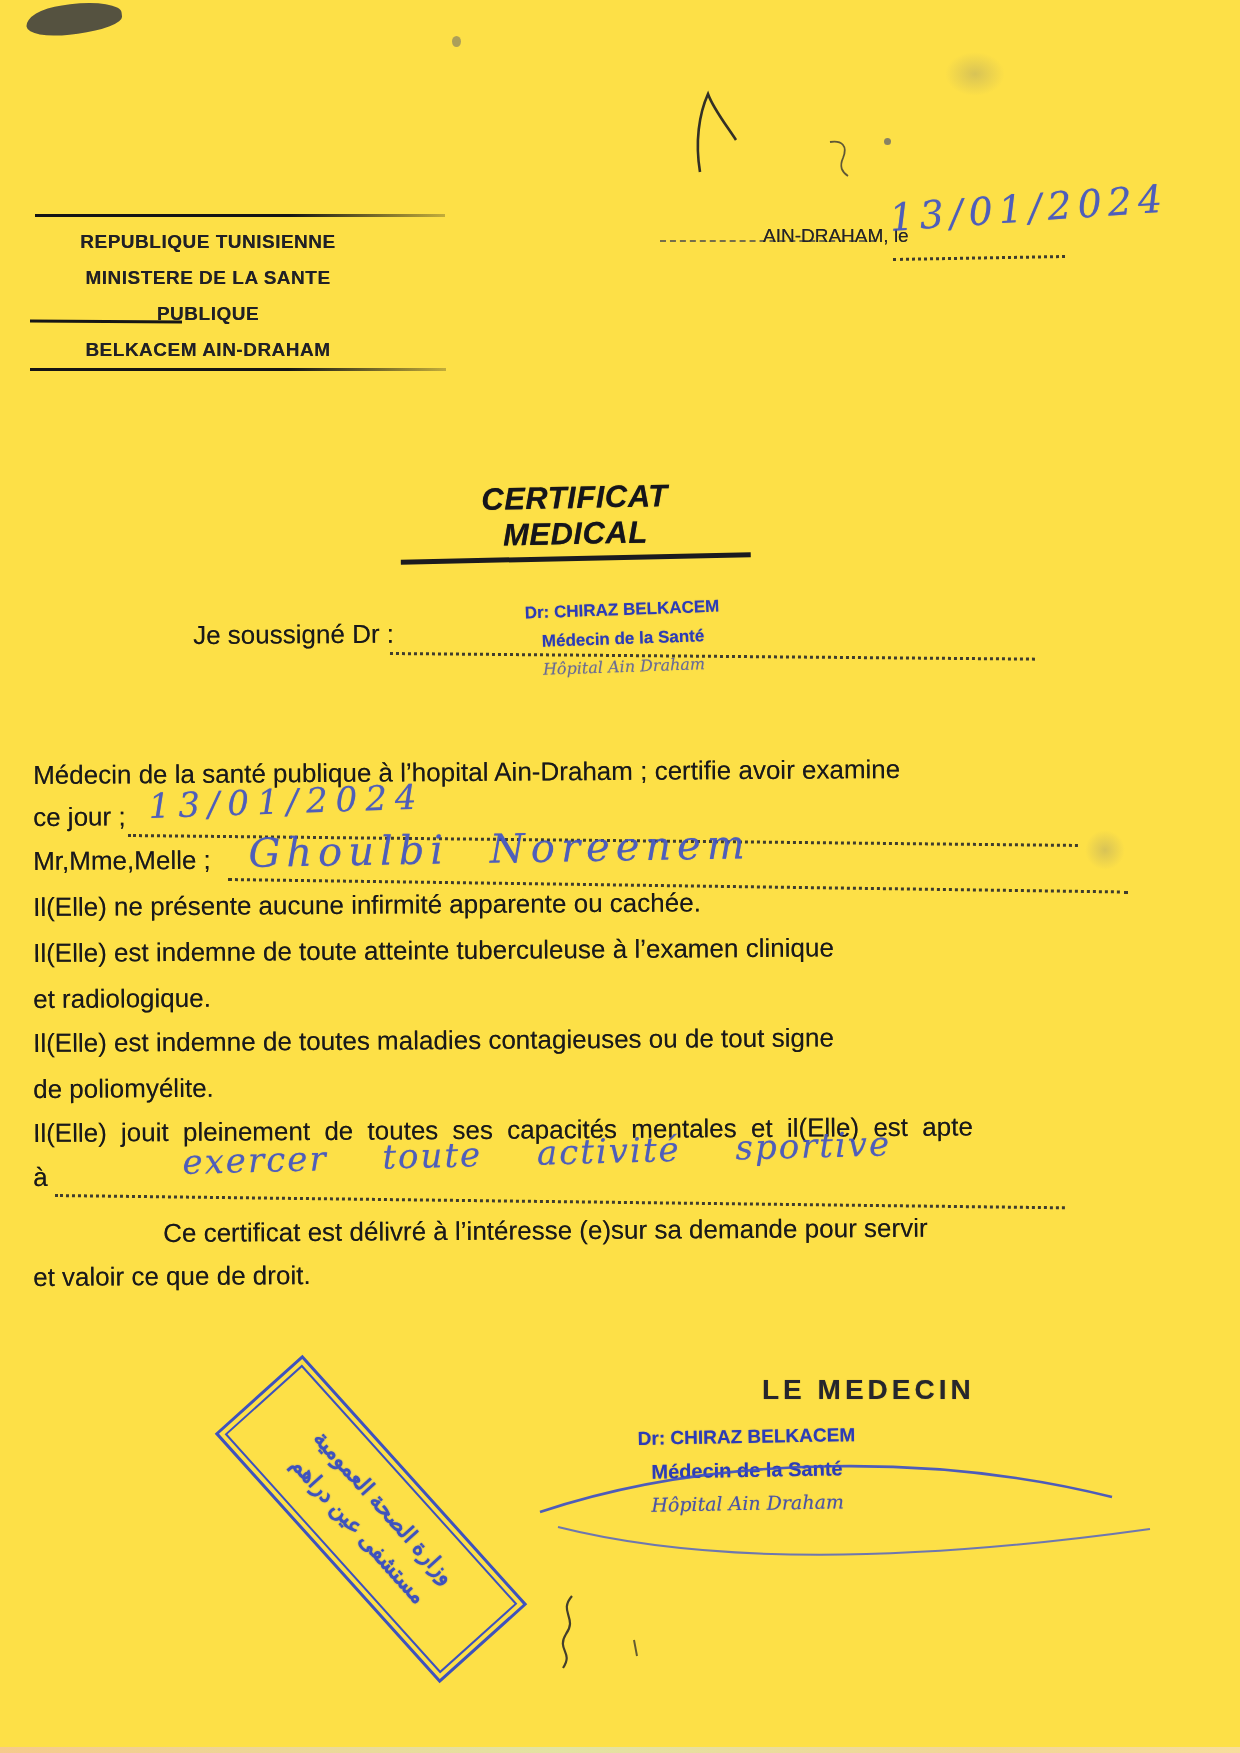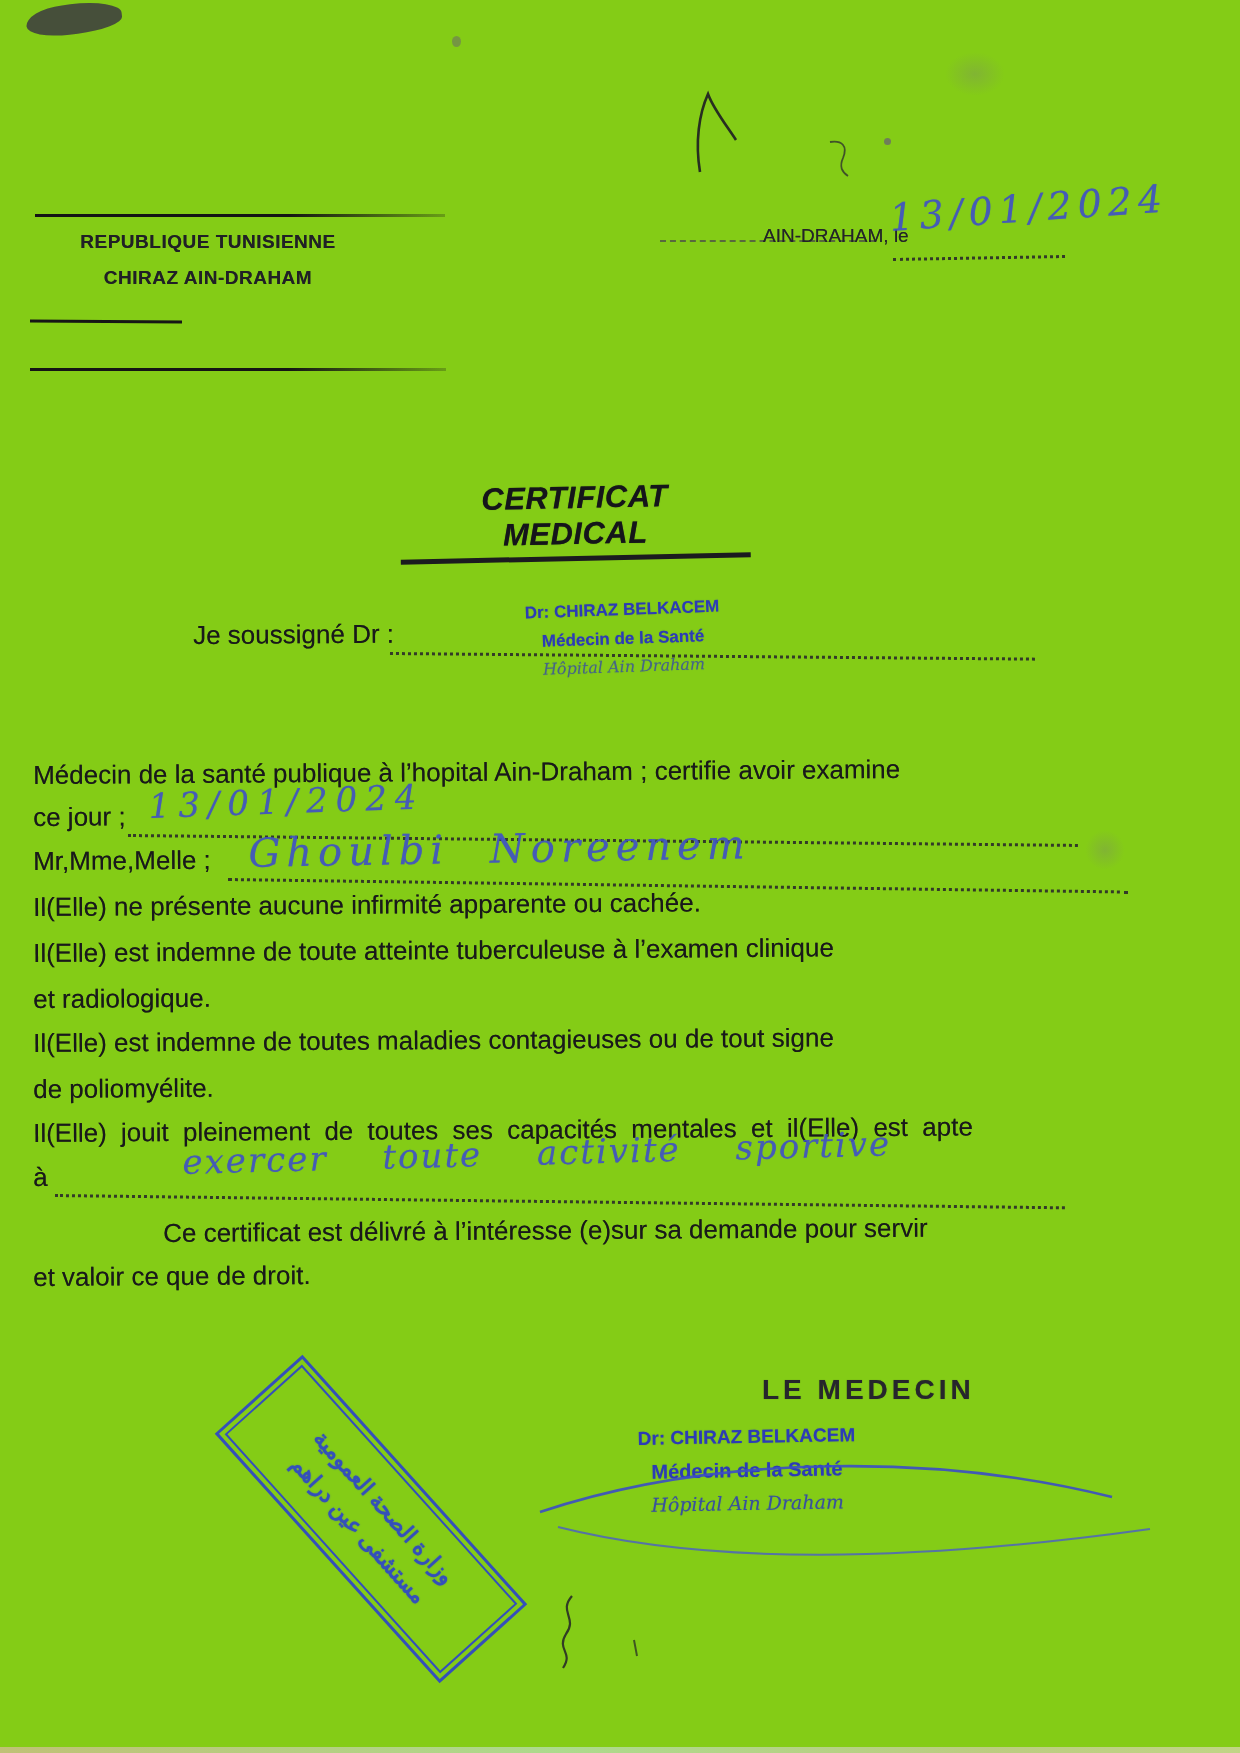--- a/index.html
+++ b/index.html
@@ -1,20 +1,20 @@
 <!DOCTYPE html>
 <html><head>
 <meta charset="utf-8">
 <style>
   html,body{margin:0;padding:0;background:#e8e8e4;}
   .page{
     position:relative;
     width:1240px;height:1753px;
     margin:0 auto;
-    background:#84cc16;
+    background:#fde047;
     overflow:hidden;
     font-family:"Liberation Sans",sans-serif;
     color:#1c1c1e;
   }
   .abs{position:absolute;}
   
   .corner-blob{
     left:26px;top:4px;width:96px;height:30px;
     background:#3e3e40;border-radius:45% 60% 55% 50%/65% 55% 45% 50%;
     transform:rotate(-7deg);opacity:.88;
@@ -109,21 +109,22 @@
   <div class="abs smudge" style="left:1085px;top:830px;width:40px;height:40px;"></div>
   <div class="abs edge-strip"></div>
 
   <div class="abs rule-fade" style="left:35px;top:214px;width:410px;"></div>
   <div class="abs dashline" style="left:660px;top:240px;width:215px;"></div>
   <div class="abs rule" style="left:30px;top:320px;width:152px;transform:rotate(.3deg);"></div>
   <div class="abs rule-fade" style="left:30px;top:368px;width:416px;"></div>
 
   <div class="abs org-block">
     <div>REPUBLIQUE TUNISIENNE</div>
-    <div>CHIRAZ AIN-DRAHAM</div>
+    <div>MINISTERE DE LA SANTE PUBLIQUE</div>
+    <div>BELKACEM AIN-DRAHAM</div>
   </div>
 
   <div class="abs place-date">AIN-DRAHAM, le</div>
   <div class="abs dotted" style="left:893px;top:258px;width:172px;transform:rotate(-1deg);"></div>
   <div class="abs hand hand-date-top">13/01/2024</div>
 
   <div class="abs title-wrap">
     <span class="title-text">CERTIFICAT MEDICAL</span>
   </div>
 

